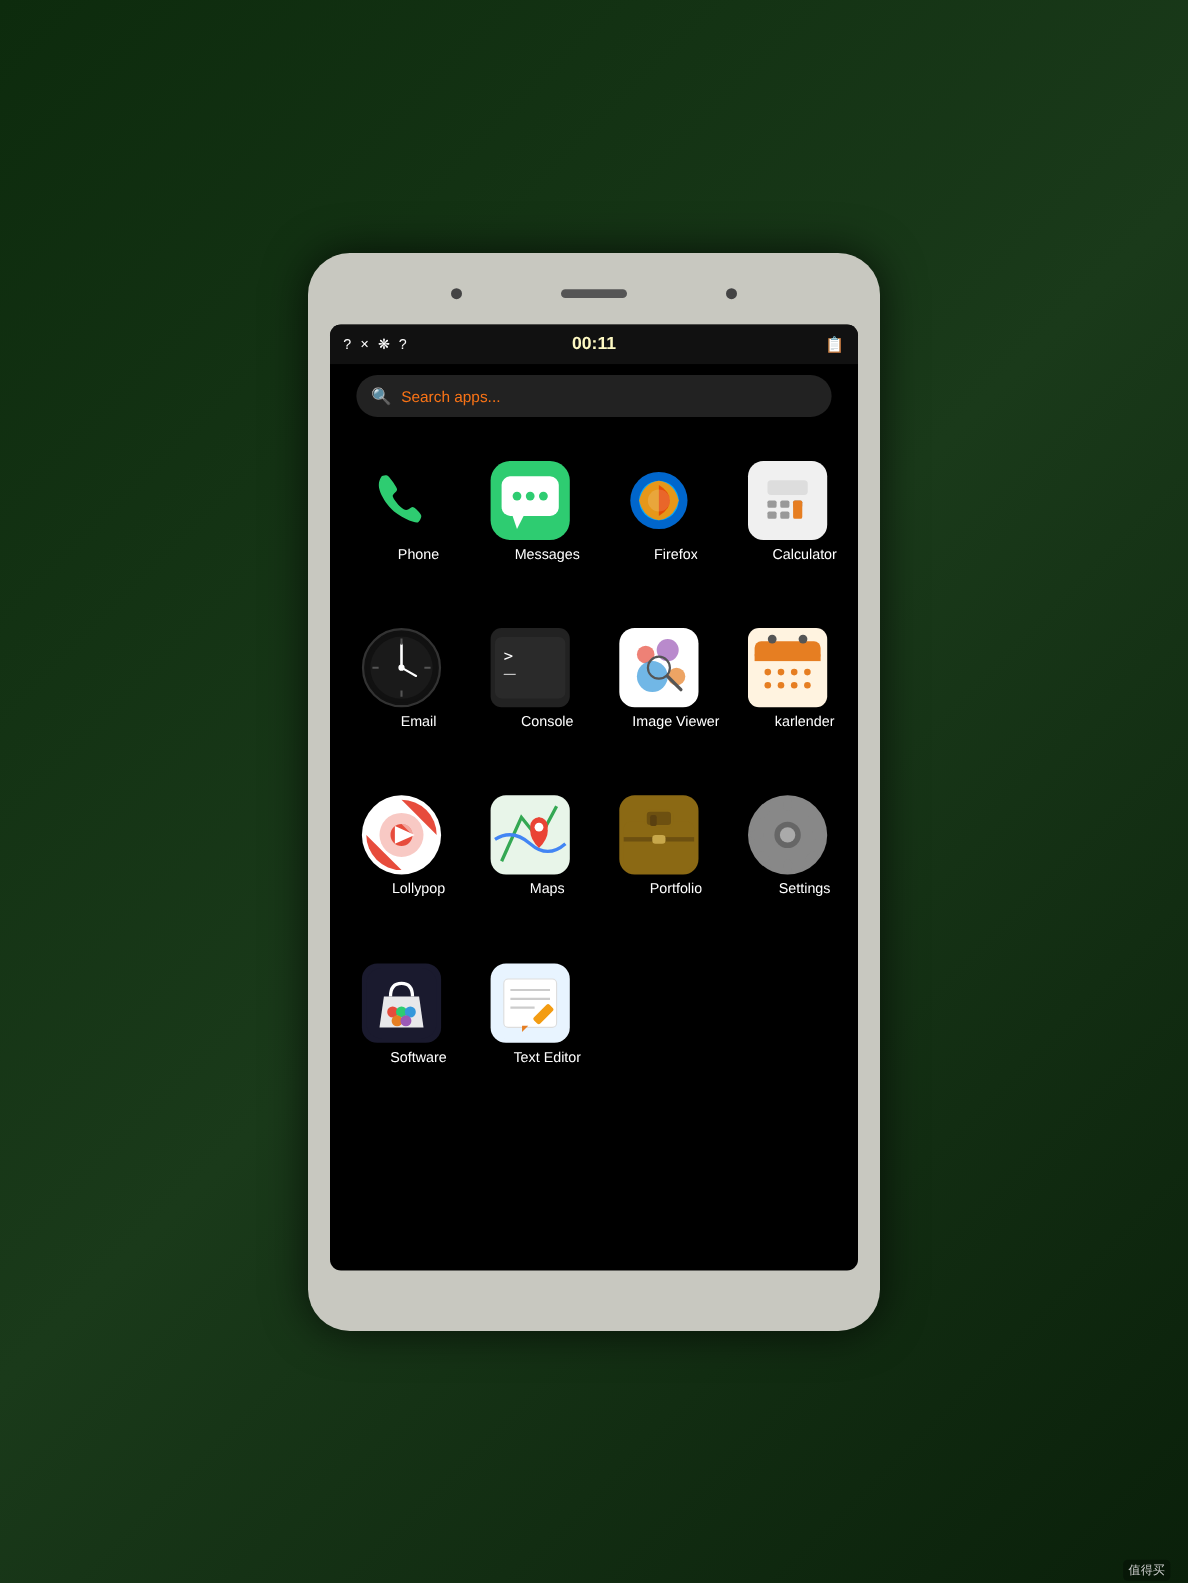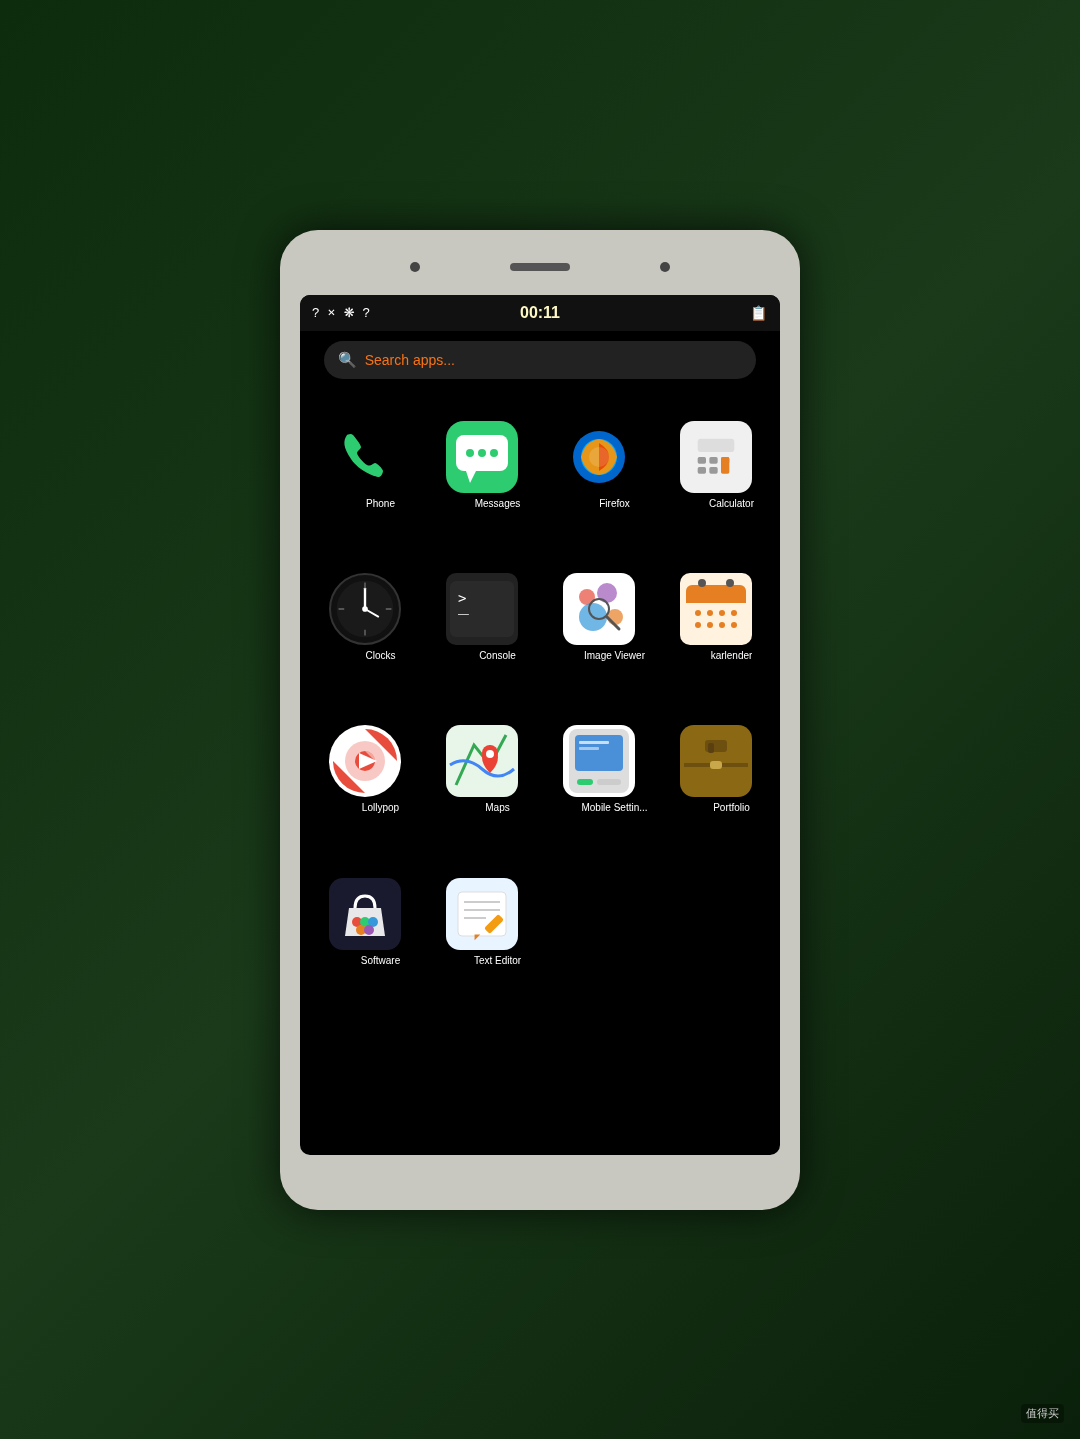--- a/index.html
+++ b/index.html
@@ -131,21 +131,21 @@
       border-radius: 16px;
       display: flex;
       align-items: center;
       justify-content: center;
       font-size: 36px;
       overflow: hidden;
       position: relative;
     }
     .app-label {
       color: #fff;
-      font-size: 10px;
+      font-size: 13px;
       text-align: right;
       max-width: 85px;
       overflow: hidden;
       white-space: nowrap;
       text-overflow: ellipsis;
       margin-left: 32px;
     }
     
     .icon-phone { background: transparent; }
     .icon-phone svg { width: 72px; height: 72px; }
@@ -187,21 +187,21 @@
     .icon-welcome { background: transparent; }
 
     .phone-bottom {
       height: 30px;
       display: flex;
       align-items: center;
       justify-content: center;
     }
     .watermark {
       position: absolute;
-      bottom: 16px;
+      bottom: 2px;
       right: 16px;
       color: #ccc;
       font-size: 11px;
       background: rgba(0,0,0,0.3);
       padding: 2px 5px;
       border-radius: 4px;
     }
   </style>
 </head>
 <body>
@@ -297,21 +297,21 @@
             <line x1="36" y1="36" x2="36" y2="14" stroke="#fff" stroke-width="2.5" stroke-linecap="round"></line>
             <line x1="36" y1="36" x2="50" y2="44" stroke="#fff" stroke-width="2" stroke-linecap="round"></line>
             <circle cx="36" cy="36" r="3" fill="#fff"></circle>
 
             <line x1="36" y1="8" x2="36" y2="14" stroke="#555" stroke-width="2"></line>
             <line x1="64" y1="36" x2="58" y2="36" stroke="#555" stroke-width="2"></line>
             <line x1="36" y1="64" x2="36" y2="58" stroke="#555" stroke-width="2"></line>
             <line x1="8" y1="36" x2="14" y2="36" stroke="#555" stroke-width="2"></line>
           </svg>
         </div>
-        <span class="app-label">Clocks</span>
+        <span class="app-label">Email</span>
       </div>
 
       <div class="app-item">
         <div class="app-icon icon-console">
           <svg viewBox="0 0 72 72" xmlns="http://www.w3.org/2000/svg">
             <rect x="4" y="8" width="64" height="56" rx="6" fill="#2a2a2a"></rect>
             <text x="12" y="38" fill="#fff" font-size="18" font-family="monospace">_</text>
             <text x="12" y="30" fill="#fff" font-size="14" font-family="monospace">&gt;</text>
           </svg>
         </div>
@@ -383,49 +383,54 @@
             <path d="M10 60 L28 20 L44 40 L60 10" stroke="#34a853" stroke-width="3" fill="none"></path>
             <path d="M4 40 Q20 30 36 44 Q52 58 68 44" stroke="#4285f4" stroke-width="3" fill="none"></path>
             <circle cx="44" cy="28" r="8" fill="#ea4335"></circle>
             <path d="M44 20 Q52 24 52 32 Q52 40 44 48 Q36 40 36 32 Q36 24 44 20z" fill="#ea4335"></path>
             <circle cx="44" cy="29" r="4" fill="#fff"></circle>
           </svg>
         </div>
         <span class="app-label">Maps</span>
       </div>
 
-      <div class="app-item">
-        <div class="app-icon icon-mobilesettings">
-          <svg viewBox="0 0 72 72" xmlns="http://www.w3.org/2000/svg">
-            <rect x="6" y="4" width="60" height="64" rx="8" fill="#ddd"></rect>
-            <rect x="12" y="10" width="48" height="36" rx="4" fill="#4a90d9"></rect>
-
-            <rect x="14" y="54" width="16" height="6" rx="3" fill="#2ecc71"></rect>
-            <rect x="34" y="54" width="24" height="6" rx="3" fill="#ccc"></rect>
-
-            <rect x="16" y="16" width="30" height="3" rx="1" fill="#fff" opacity="0.7"></rect>
-            <rect x="16" y="22" width="20" height="3" rx="1" fill="#fff" opacity="0.5"></rect>
-          </svg>
-        </div>
-        <span class="app-label">Mobile Settin...</span>
-      </div>
 
       <div class="app-item">
         <div class="app-icon icon-portfolio">
           <svg viewBox="0 0 72 72" xmlns="http://www.w3.org/2000/svg">
             <rect x="4" y="24" width="64" height="44" rx="6" fill="#8B6914"></rect>
             <rect x="24" y="14" width="24" height="14" rx="4" fill="#6d5010" stroke="#8B6914" stroke-width="2"></rect>
             <rect x="28" y="18" width="6" height="10" rx="2" fill="#5a4010"></rect>
             <rect x="4" y="38" width="64" height="4" fill="#6d5010"></rect>
             <rect x="30" y="36" width="12" height="8" rx="3" fill="#c8a84b"></rect>
           </svg>
         </div>
         <span class="app-label">Portfolio</span>
       </div>
 
+      <div class="app-item">
+        <div class="app-icon icon-settings">
+          <svg viewBox="0 0 72 72" xmlns="http://www.w3.org/2000/svg">
+
+            <circle cx="36" cy="36" r="34" fill="#888"></circle>
+            <circle cx="36" cy="36" r="12" fill="#666"></circle>
+            <circle cx="36" cy="36" r="7" fill="#aaa"></circle>
+
+            <rect x="32" y="2" width="8" height="12" rx="4" fill="#888"></rect>
+            <rect x="32" y="58" width="8" height="12" rx="4" fill="#888"></rect>
+            <rect x="2" y="32" width="12" height="8" rx="4" fill="#888"></rect>
+            <rect x="58" y="32" width="12" height="8" rx="4" fill="#888"></rect>
+            <rect x="10" y="10" width="8" height="12" rx="4" fill="#888" transform="rotate(45 14 16)"></rect>
+            <rect x="54" y="10" width="8" height="12" rx="4" fill="#888" transform="rotate(-45 58 16)"></rect>
+            <rect x="10" y="50" width="8" height="12" rx="4" fill="#888" transform="rotate(-45 14 56)"></rect>
+            <rect x="54" y="50" width="8" height="12" rx="4" fill="#888" transform="rotate(45 58 56)"></rect>
+          </svg>
+        </div>
+        <span class="app-label">Settings</span>
+      </div>
 
       <div class="app-item">
         <div class="app-icon icon-software">
           <svg viewBox="0 0 72 72" xmlns="http://www.w3.org/2000/svg">
             <rect x="4" y="4" width="64" height="64" rx="14" fill="#1a1a2e"></rect>
 
             <path d="M20 30 L52 30 L56 58 L16 58 Z" fill="#fff" opacity="0.9"></path>
             <path d="M26 30 Q26 18 36 18 Q46 18 46 30" fill="none" stroke="#fff" stroke-width="3"></path>
 
             <circle cx="28" cy="44" r="5" fill="#e74c3c"></circle>

